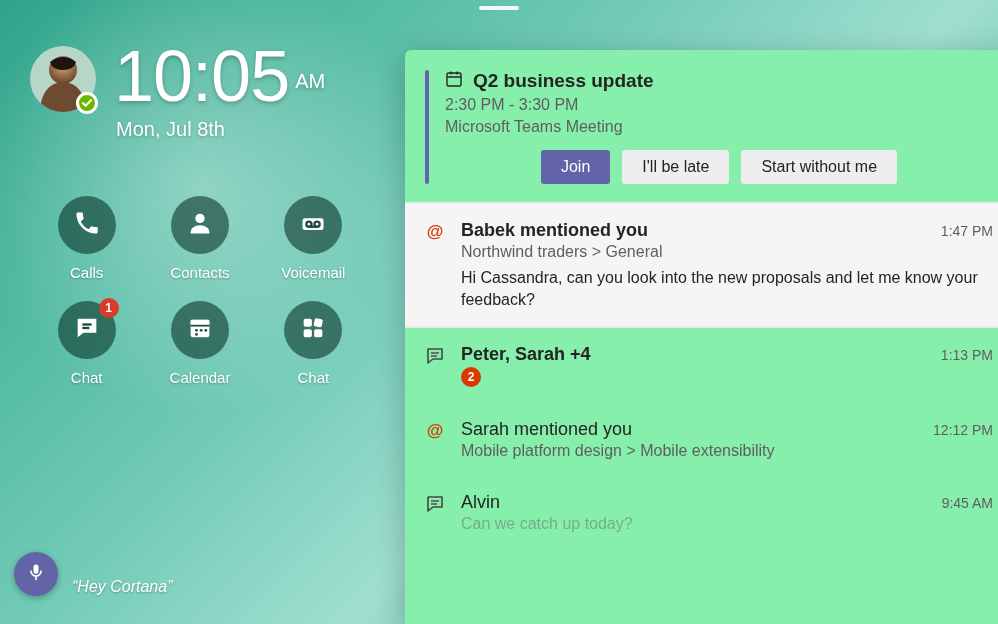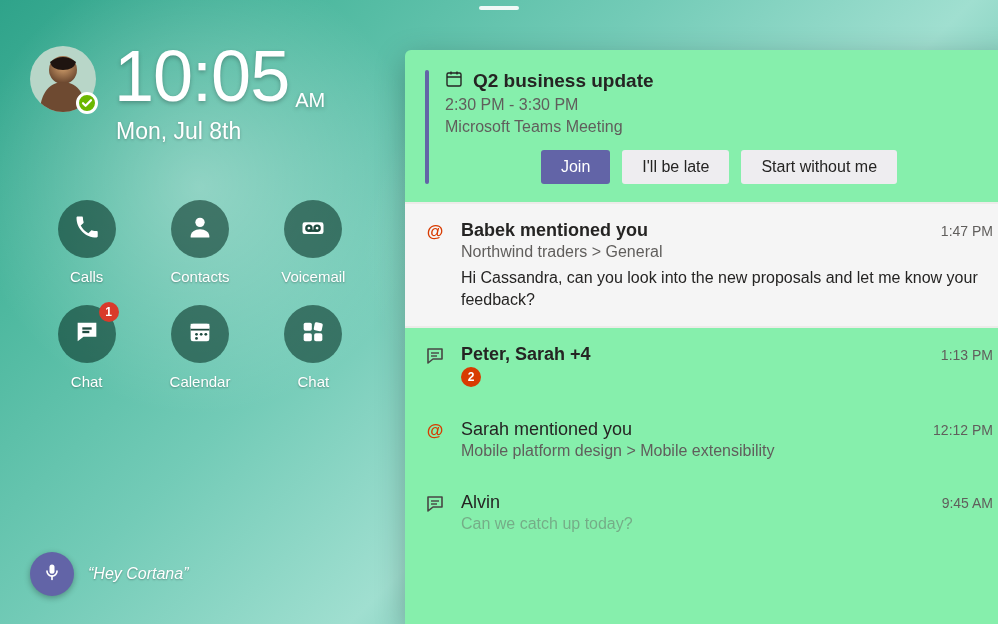--- a/index.html
+++ b/index.html
@@ -23,43 +23,43 @@
   .avatar-wrap { position: relative; width: 66px; height: 66px; flex: 0 0 66px; margin-top: 6px; }
   .avatar { width: 66px; height: 66px; border-radius: 50%; overflow: hidden; }
   .avatar svg { width: 100%; height: 100%; display: block; }
   .presence {
     position: absolute; right: -2px; bottom: -2px; width: 22px; height: 22px;
     background: #6bb700; border: 3px solid #fff; border-radius: 50%;
     display: flex; align-items: center; justify-content: center;
   }
   .presence svg { width: 12px; height: 12px; }
   .time-block { text-shadow: 0 2px 4px rgba(0,0,0,0.25); }
-  .time-row { display: flex; align-items: flex-end; }
+  .time-row { display: flex; align-items: center; }
   .time { font-size: 72px; font-weight: 300; line-height: 1; letter-spacing: -1px; }
   .ampm { font-size: 20px; margin-left: 6px; margin-top: 10px; }
-  .date { font-size: 23px; margin-top: 6px; margin-left: 2px; text-shadow: 0 1px 3px rgba(0,0,0,0.25); }
+  .date { font-size: 20px; margin-top: 6px; margin-left: 2px; text-shadow: 0 1px 3px rgba(0,0,0,0.25); }
 
   .apps { margin-top: 55px; display: grid; grid-template-columns: repeat(3, 1fr); row-gap: 20px; justify-items: center; width: 340px; }
   .app { display: flex; flex-direction: column; align-items: center; gap: 10px; }
   .app-btn {
     width: 58px; height: 58px; border-radius: 50%;
     background: rgba(0,40,30,0.55);
     display: flex; align-items: center; justify-content: center;
     position: relative;
   }
   .app-btn svg { width: 28px; height: 28px; fill: #fff; }
   .app-label { font-size: 15px; color: #fff; text-shadow: 0 1px 2px rgba(0,0,0,0.3); }
   .badge {
     position: absolute; top: -3px; right: -3px; min-width: 20px; height: 20px;
     background: #d93a2b; color: #fff; font-size: 12px; font-weight: 600;
     border-radius: 10px; display: flex; align-items: center; justify-content: center;
     padding: 0 5px;
   }
 
-  .cortana { position: absolute; left: 30px; bottom: 28px; display: flex; align-items: center; gap: 14px; }
+  .cortana { position: absolute; left: 14px; bottom: 28px; display: flex; align-items: flex-end; gap: 14px; }
   .cortana-btn { width: 44px; height: 44px; border-radius: 50%; background: #6264a7; display: flex; align-items: center; justify-content: center; box-shadow: 0 2px 6px rgba(0,0,0,0.3); }
   .cortana-btn svg { width: 20px; height: 20px; fill: #fff; }
   .cortana-text { color: #fff; font-style: italic; font-size: 16px; text-shadow: 0 1px 2px rgba(0,0,0,0.3); }
 
   
   .card {
     position: absolute; left: 405px; top: 50px; width: 612px; height: 574px;
     background: #86efac; border-radius: 6px 6px 0 0; box-shadow: 0 8px 30px rgba(0,0,0,0.25);
     overflow: hidden; color: #252423;
   }

